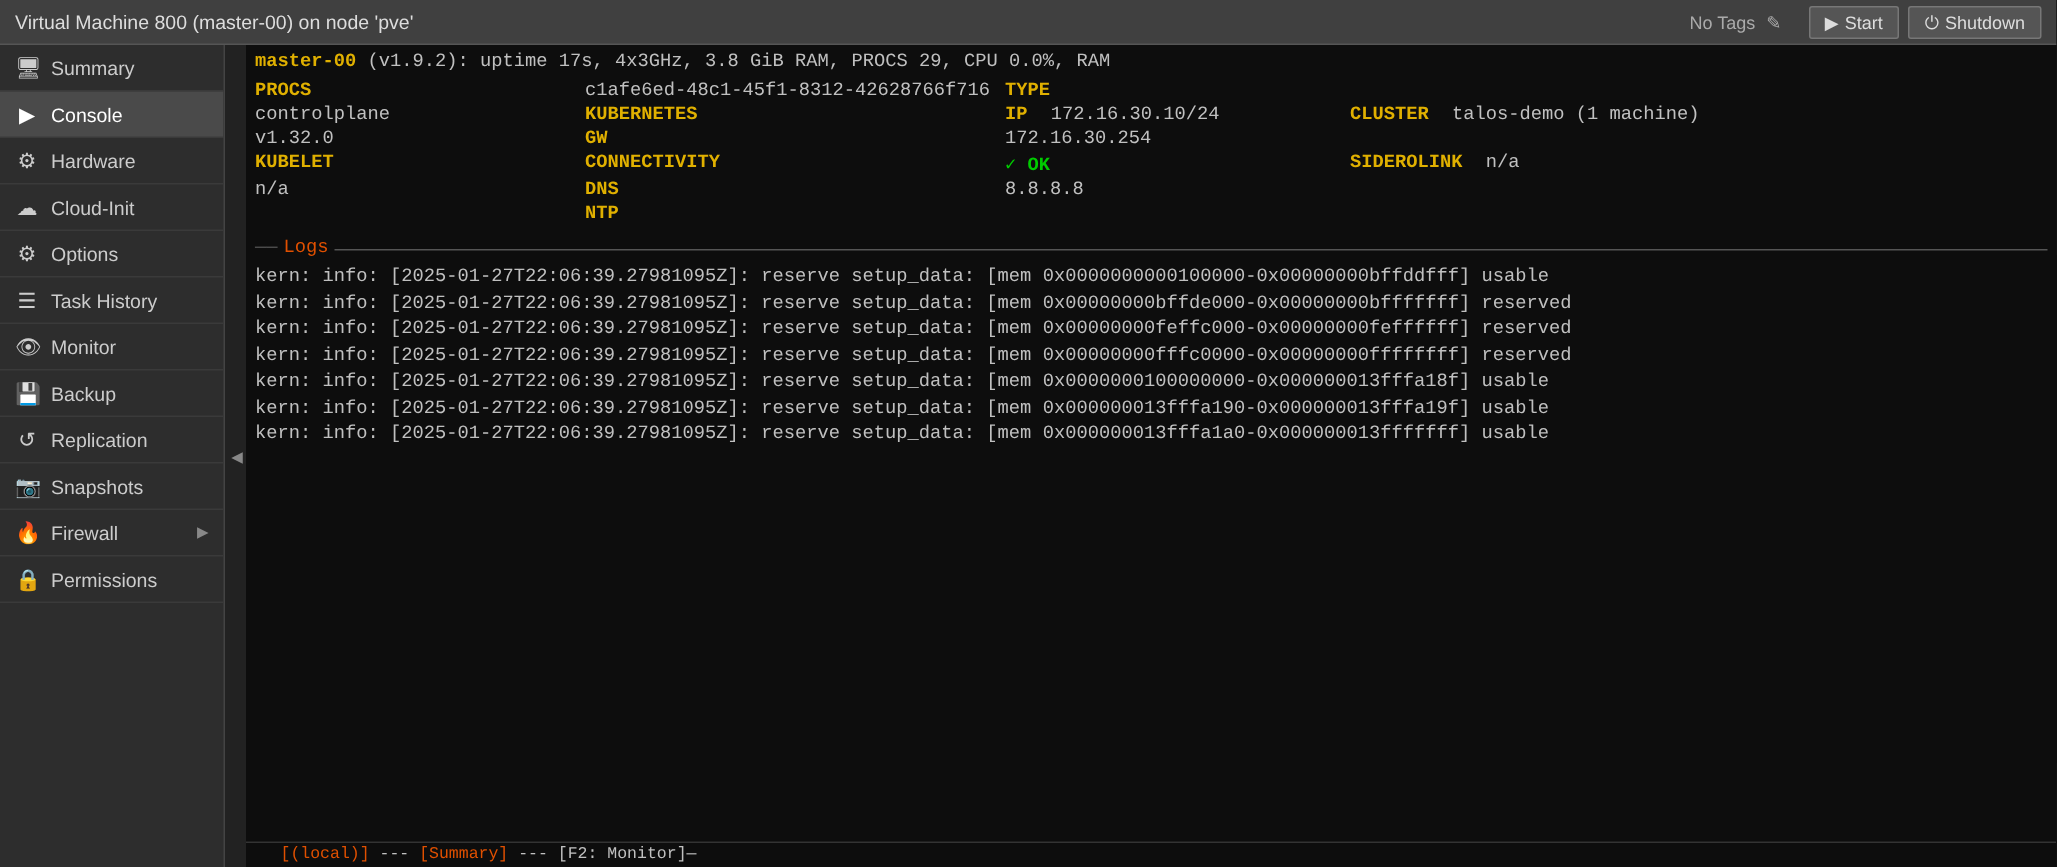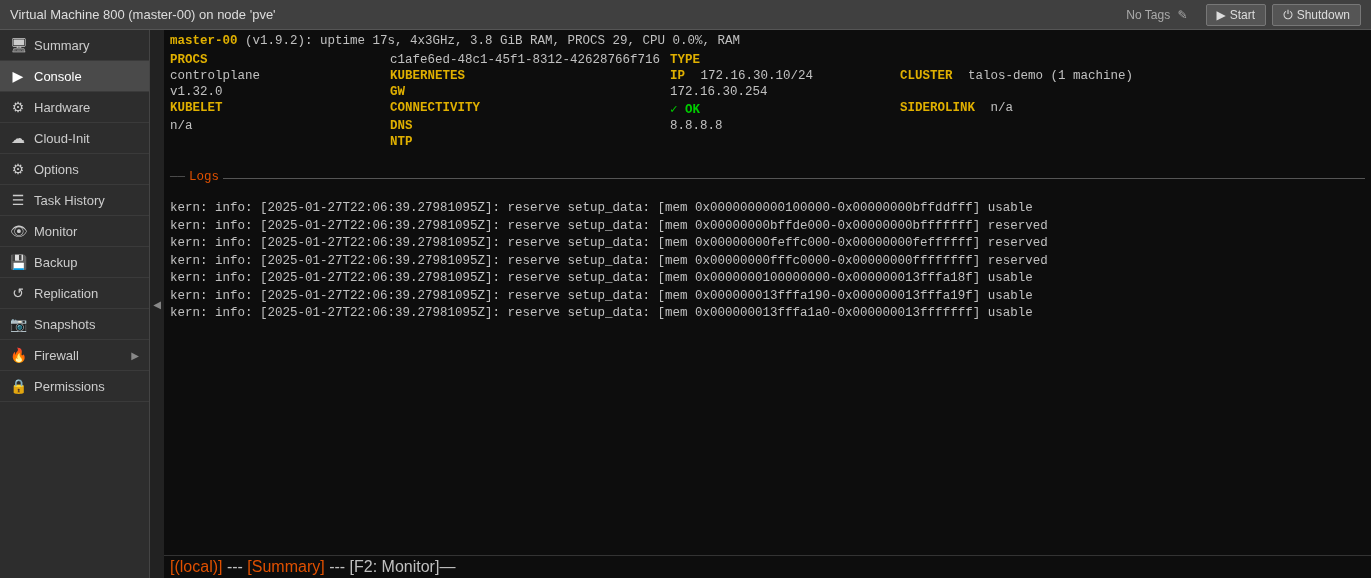--- a/index.html
+++ b/index.html
@@ -163,23 +163,23 @@
     .log-line {
       white-space: nowrap;
       overflow: hidden;
       color: #c0c0c0;
       line-height: 1.4;
     }
 
     #statusbar {
       background: #0d0d0d;
       border-top: 1px solid #333;
-      padding: 2px 6px;
-      font-family: Liberation Sans, sans-serif;
-      font-size: 16px;
+      padding: 2px 23px;
+      font-family: Liberation Mono, monospace;
+      font-size: 11px;
       color: #888;
       flex-shrink: 0;
     }
     .status-local { color: #e05000; }
     .status-summary { color: #e05000; }
     .status-f2 { color: #c0c0c0; }
   </style>
 </head>
 <body>
 
@@ -330,21 +330,21 @@
           <div class="info-cell"></div>
           <div class="info-cell"></div>
           <div class="info-cell">
             <span class="info-key">NTP</span>
           </div>
           <div class="info-cell"></div>
         </div>
 
         <div class="logs-line">
           <span style="color:#555;">——</span>
-          <span style="color:#e05000; margin: 16px 4px;">Logs</span>
+          <span style="color:#e05000; margin: 4px 4px;">Logs</span>
           <span style="flex:1; border-top:1px solid #555; margin-top:2px;"></span>
         </div>
 
         <div id="log-lines-container">
             <div class="log-line">kern:     info: [2025-01-27T22:06:39.27981095Z]: reserve setup_data: [mem 0x0000000000100000-0x00000000bffddfff] usable</div>
             <div class="log-line">kern:     info: [2025-01-27T22:06:39.27981095Z]: reserve setup_data: [mem 0x00000000bffde000-0x00000000bfffffff] reserved</div>
             <div class="log-line">kern:     info: [2025-01-27T22:06:39.27981095Z]: reserve setup_data: [mem 0x00000000feffc000-0x00000000feffffff] reserved</div>
             <div class="log-line">kern:     info: [2025-01-27T22:06:39.27981095Z]: reserve setup_data: [mem 0x00000000fffc0000-0x00000000ffffffff] reserved</div>
             <div class="log-line">kern:     info: [2025-01-27T22:06:39.27981095Z]: reserve setup_data: [mem 0x0000000100000000-0x000000013fffa18f] usable</div>
             <div class="log-line">kern:     info: [2025-01-27T22:06:39.27981095Z]: reserve setup_data: [mem 0x000000013fffa190-0x000000013fffa19f] usable</div>

